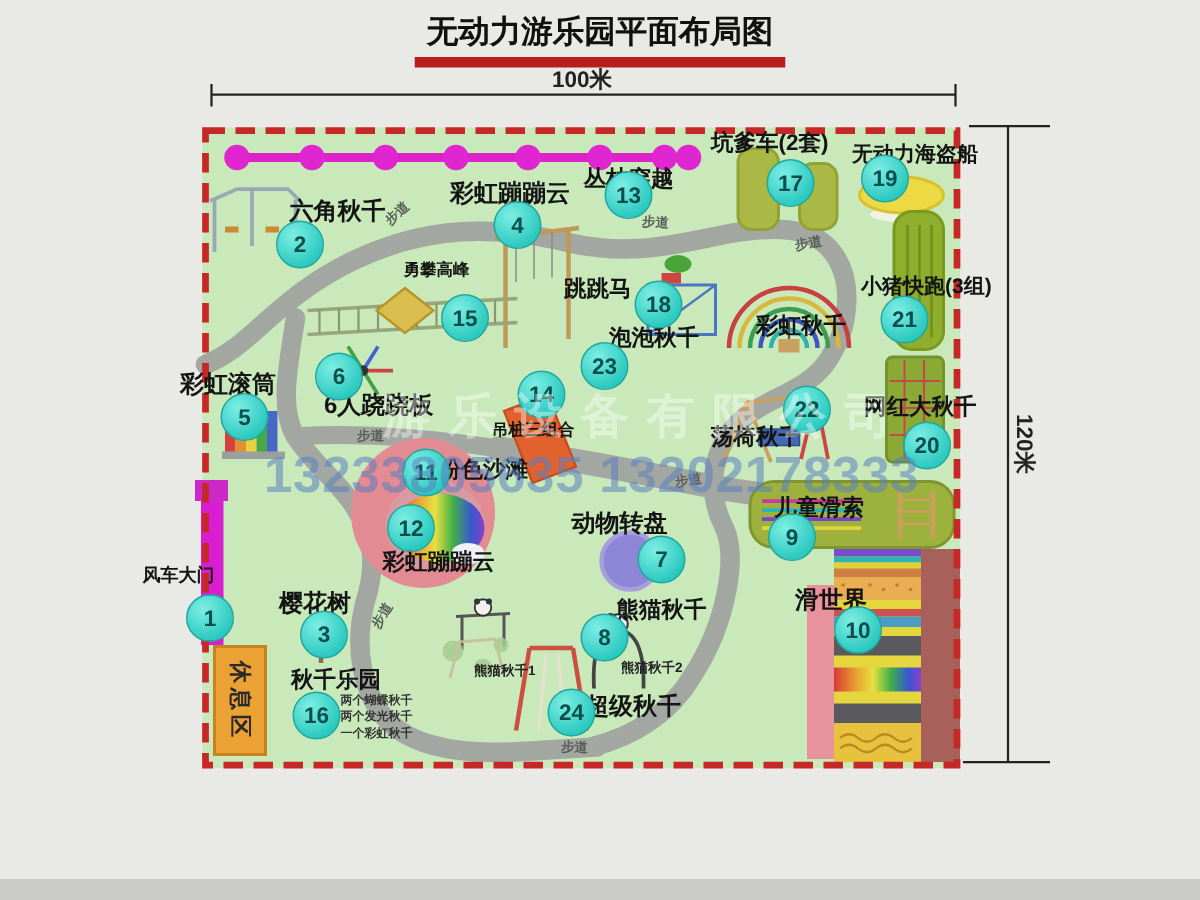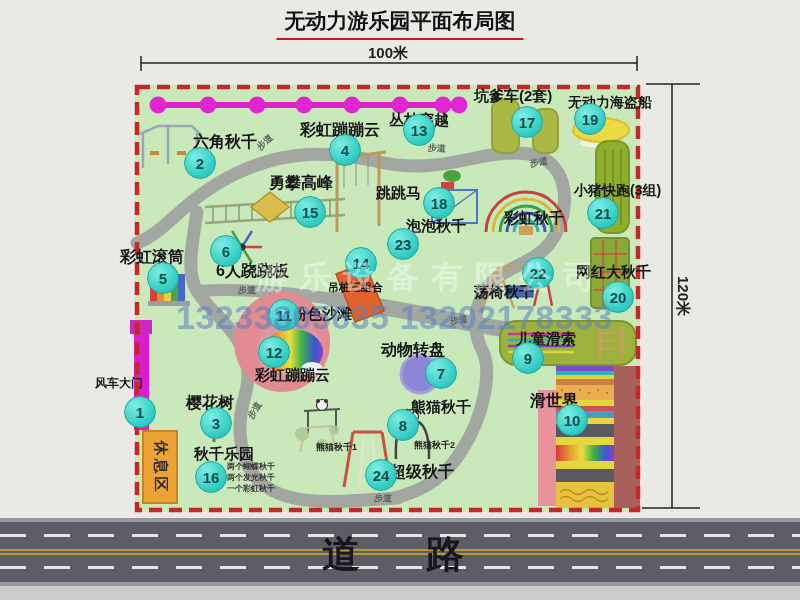--- a/index.html
+++ b/index.html
@@ -1,19 +1,19 @@
 <!DOCTYPE html>
 <html><head>
 <meta charset="utf-8">
 <style>
   html,body{margin:0;padding:0;}
   .stage{position:relative;width:800px;height:600px;background:#e9e9e6;overflow:hidden;
          font-family:"Liberation Sans",sans-serif;}
   .page-title{position:absolute;left:50%;top:7px;transform:translateX(-50%);
-    font-size:21px;font-weight:bold;color:#111;border-bottom:2px solid #b91c1c;
+    font-size:21px;font-weight:bold;color:#111;border-bottom:7px solid #b91c1c;
     padding:0 8px 3px;white-space:nowrap;z-index:5;}
   .dim-top{position:absolute;left:388px;top:44px;transform:translateX(-50%);
     font-size:15px;font-weight:bold;color:#222;z-index:5;}
   .dim-right{position:absolute;left:692px;top:276px;transform:rotate(90deg);
     transform-origin:0 0;font-size:15px;font-weight:bold;color:#222;z-index:5;white-space:nowrap;}
   .attr-label{position:absolute;font-weight:bold;font-size:16px;color:#141414;
     white-space:nowrap;z-index:2;line-height:1.1;}
   .marker{position:absolute;width:30px;height:30px;border-radius:50%;
     background:radial-gradient(circle at 35% 30%,#7deee4,#2cc9c0 72%);
     border:1px solid #1fa89e;color:#0b4f4c;font-weight:bold;font-size:15px;
@@ -319,21 +319,21 @@
       <div class="attr-label" style="left: 530px; top: 392px; font-size: 16px;">滑世界</div>
       <div class="marker" style="left: 556px; top: 404px;">10</div>
       <div class="attr-label" style="left: 292px; top: 306px; font-size: 15px;">粉色沙滩</div>
       <div class="marker" style="left: 268px; top: 299px;">11</div>
       <div class="attr-label" style="left: 255px; top: 367px; font-size: 15px;">彩虹蹦蹦云</div>
       <div class="marker" style="left: 258px; top: 336px;">12</div>
       <div class="attr-label" style="left: 389px; top: 112px; font-size: 15px;">丛林穿越</div>
       <div class="marker" style="left: 403px; top: 90px; margin-top: 24px;">13</div>
       <div class="attr-label" style="left: 328px; top: 281px; font-size: 11px;">吊桩三组合</div>
       <div class="marker" style="left: 345px; top: 247px;">14</div>
-      <div class="attr-label" style="left: 269px; top: 174px; font-size: 16px;">勇攀高峰</div>
+      <div class="attr-label" style="left: 269px; top: 174px; font-size: 11px;">勇攀高峰</div>
       <div class="marker" style="left: 294px; top: 196px;">15</div>
       <div class="attr-label" style="left: 194px; top: 446px; font-size: 15px;">秋千乐园</div>
       <div class="marker" style="left: 195px; top: 461px;">16</div>
       <div class="attr-label" style="left: 474px; top: 88px; font-size: 15px;">坑爹车(2套)</div>
       <div class="marker" style="left: 511px; top: 106px;">17</div>
       <div class="attr-label" style="left: 376px; top: 185px; font-size: 15px;">跳跳马</div>
       <div class="marker" style="left: 423px; top: 187px;">18</div>
       <div class="attr-label" style="left: 568px; top: 95px; font-size: 14px;">无动力海盗船</div>
       <div class="marker" style="left: 574px; top: 103px;">19</div>
       <div class="attr-label" style="left: 576px; top: 264px; font-size: 15px;">网红大秋千</div>
@@ -364,21 +364,15 @@
 
   <div id="swing-list" class="swing-list">
       <div>两个蝴蝶秋千</div>
       <div>两个发光秋千</div>
       <div>一个彩虹秋千</div>
     </div>
 
   <div class="wm-company">游乐设备有限公司</div>
   <div class="wm-phone">13233805635 13202178333</div>
 
-  <div class="road">
-    <div class="lane-dash" style="top:12px"></div>
-    <div class="center-line"></div>
-    <div class="lane-dash" style="top:44px"></div>
-    <div class="road-label">道　路</div>
-  </div>
   <div class="below-road"></div>
 
 </div>
 
 </body></html>

